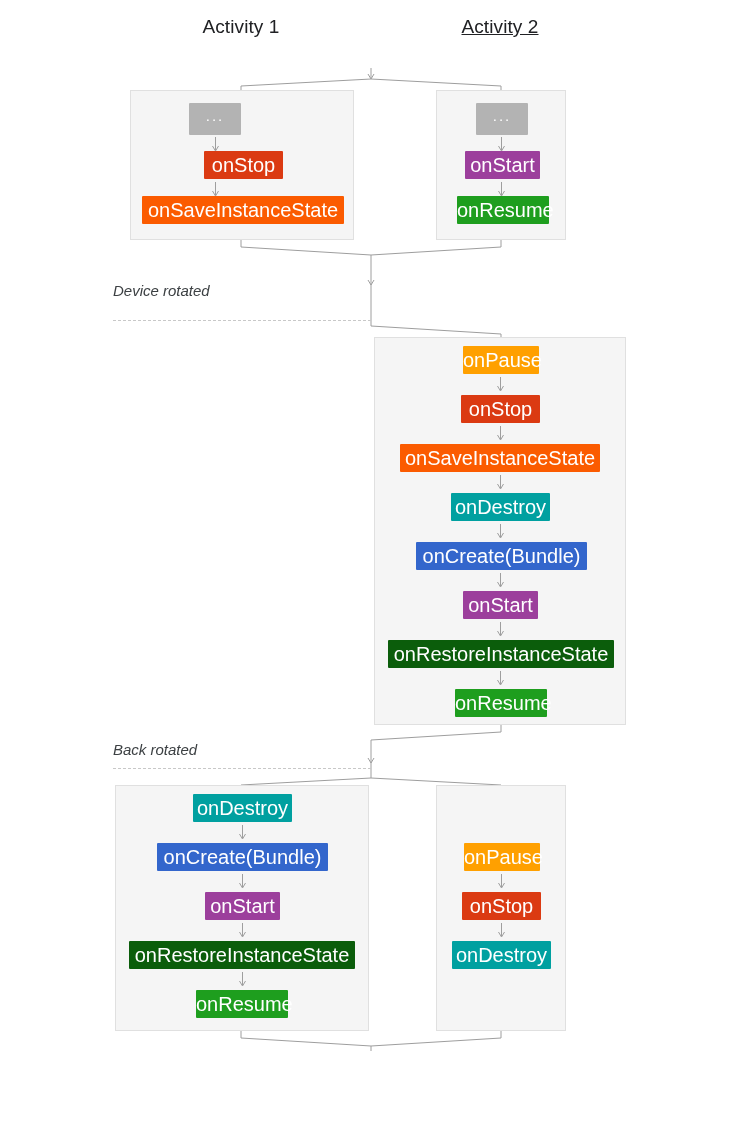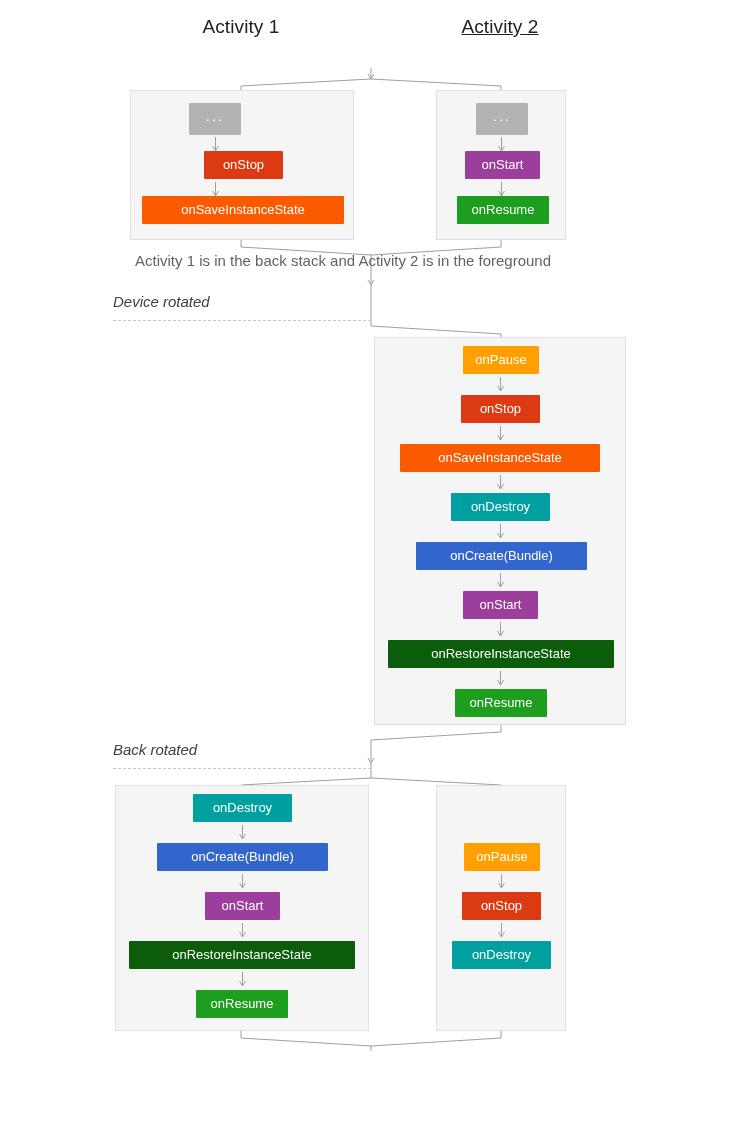--- a/index.html
+++ b/index.html
@@ -42,21 +42,21 @@
     border: 1px solid #e0e0e0;
     box-sizing: border-box;
   }
 
   
   .node {
     position: absolute;
     height: 28px;
     line-height: 28px;
     color: #ffffff;
-    font-size: 13px;
+    font-size: 20px;
     text-align: center;
     box-sizing: border-box;
     white-space: nowrap;
     border-radius: 1px;
   }
   .node.ellipsis {
     color: #ffffff;
     font-size: 15px;
     letter-spacing: 2px;
     height: 32px;
@@ -144,23 +144,22 @@
     <path d="M 241,2 L 241,9" stroke="#9E9E9E" stroke-width="1" fill="none"></path>
     <path d="M 501,2 L 501,9" stroke="#9E9E9E" stroke-width="1" fill="none"></path>
     <path d="M 241,9 L 371,17 L 501,9" stroke="#9E9E9E" stroke-width="1" fill="none"></path>
     <path d="M 371,17 L 371,47" stroke="#9E9E9E" stroke-width="1" fill="none"></path>
     <path d="M 368,42 L 371,47 L 374,42" stroke="#9E9E9E" stroke-width="1" fill="none"></path>
     <path d="M 371,47 L 371,88" stroke="#9E9E9E" stroke-width="1" fill="none"></path>
     <path d="M 371,88 L 501,96" stroke="#9E9E9E" stroke-width="1" fill="none"></path>
     <path d="M 501,96 L 501,103" stroke="#9E9E9E" stroke-width="1" fill="none"></path>
   </svg>
 
-  <div class="caption" style="left:135px; top:252px;">Activity 1 is in the back stack and Activity 2 is in the foreground</div>
-
-  <div class="sect-label" style="left:113px; top:293px;">Device rotated</div>
+
+  <div class="sect-label" style="left:113px; top:282px;">Device rotated</div>
   <div class="dashed-rule" style="left:113px; top:320px; width:258px;"></div>
 
   <div class="panel" id="panel-a2-rotated" style="left:374px; top:337px; width:252px; height:388px;">
 
     <div class="node" style="left:88px; top:8px; width:76px; background:#FFA000;">onPause</div>
     <svg class="varrow" style="left:121px; top:39px;">
       <path d="M4.5,0 L4.5,13" stroke="#9E9E9E" stroke-width="1" fill="none"></path>
       <path d="M1.5,9 L4.5,14 L7.5,9" stroke="#9E9E9E" stroke-width="1" fill="none"></path>
     </svg>
 

